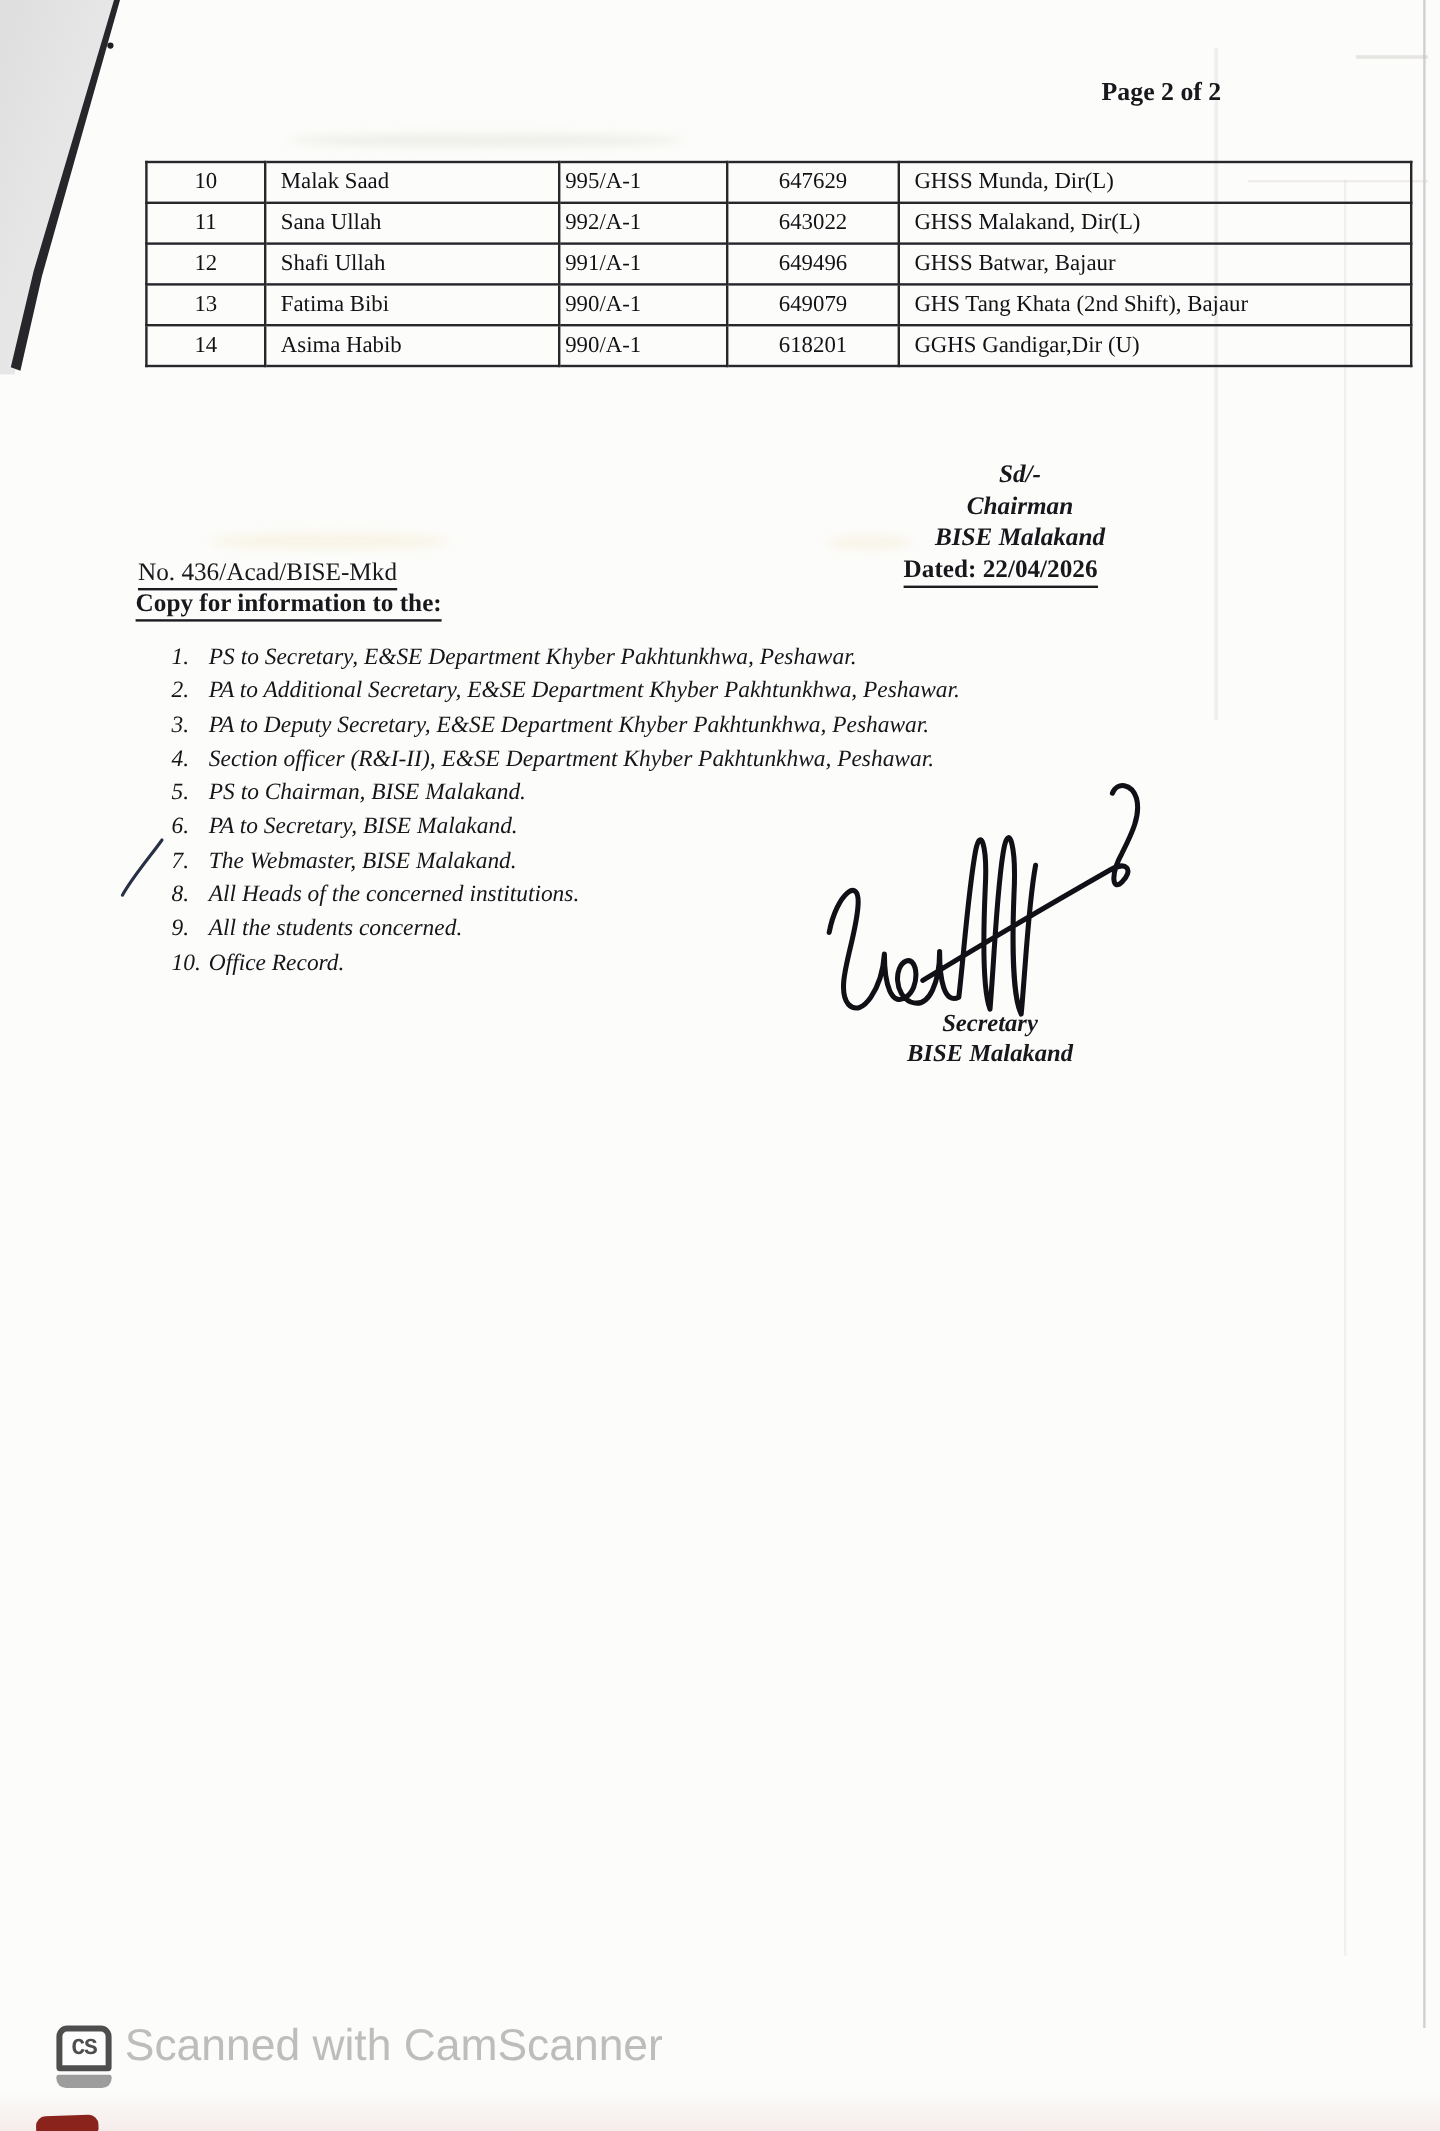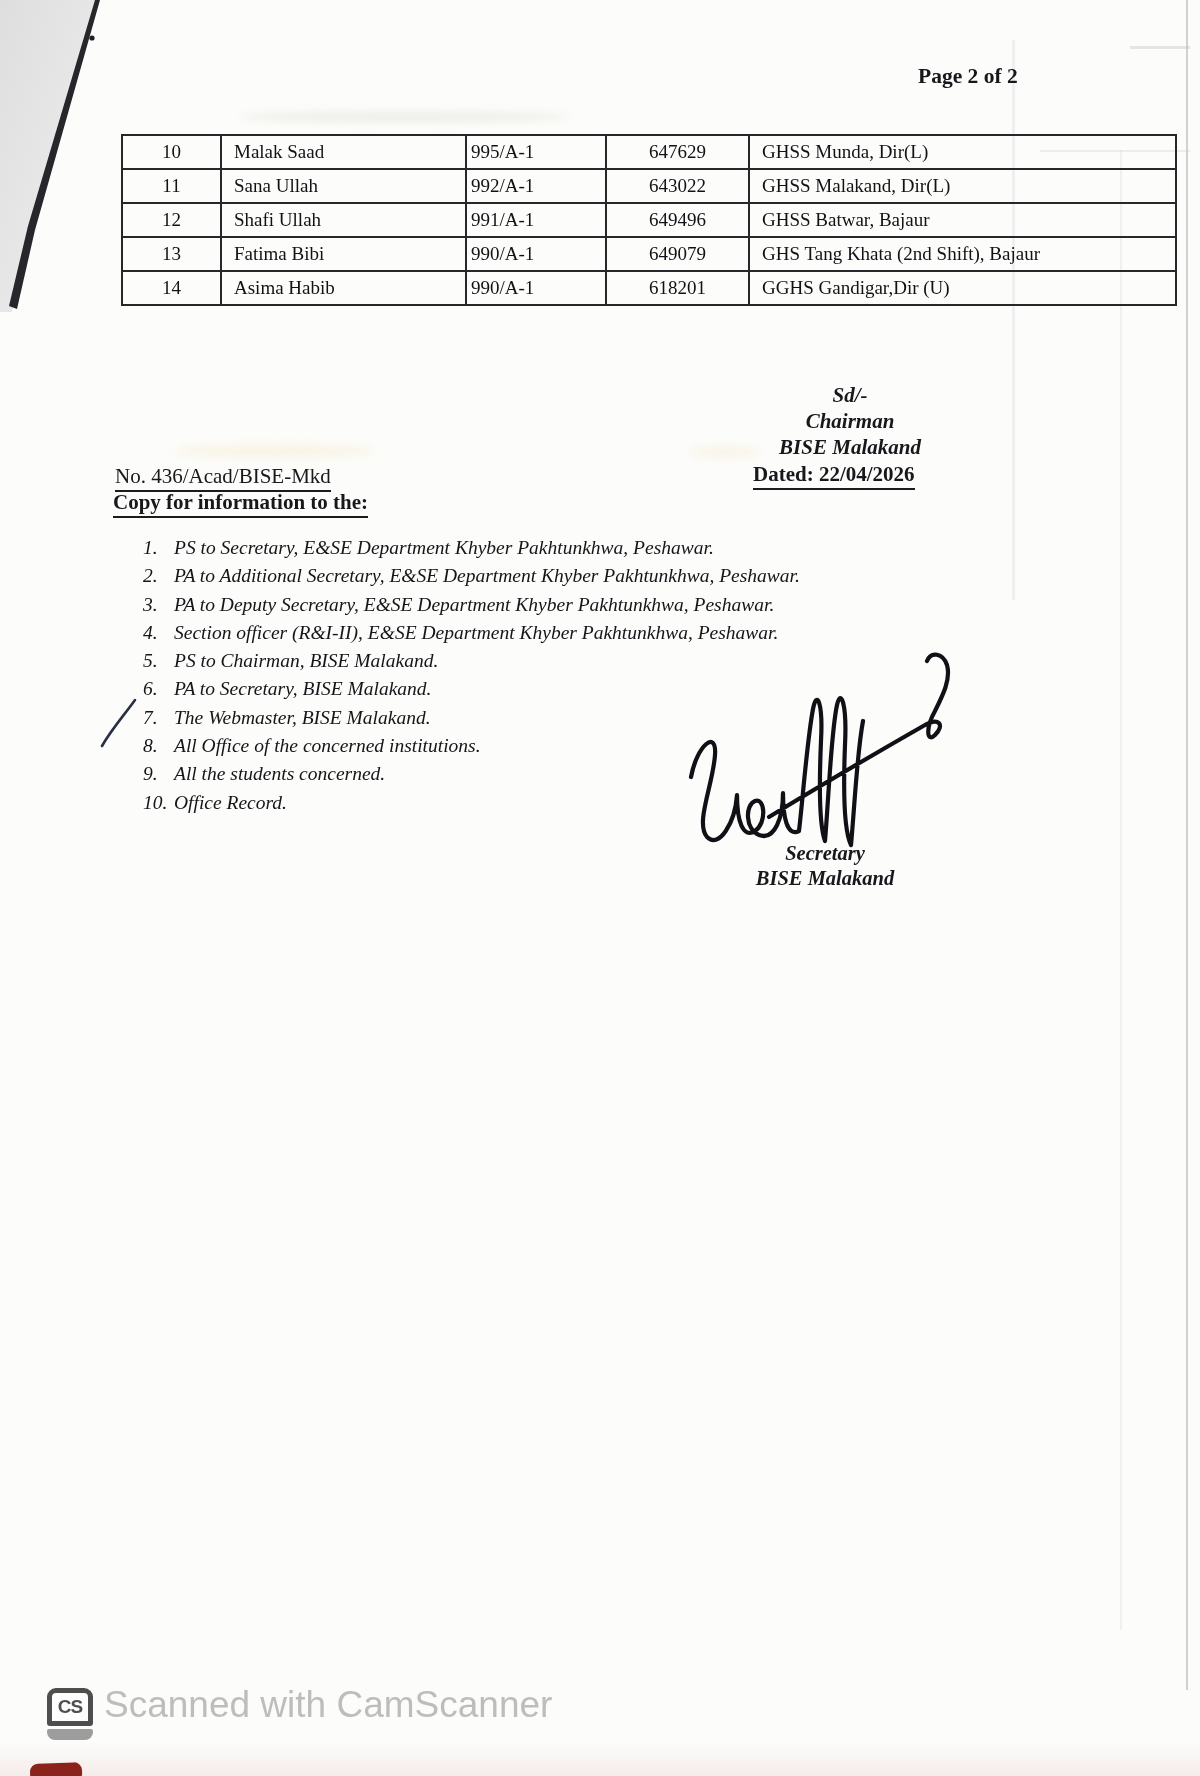--- a/index.html
+++ b/index.html
@@ -41,21 +41,21 @@
   .recipient .num{display:inline-block;width:31px;}
   
   .sig-svg{position:absolute;left:635px;top:645px;}
   .penmark-svg{position:absolute;left:98px;top:696px;}
   .sig-block{position:absolute;left:725px;top:841px;width:200px;text-align:center;
     font-weight:bold;font-style:italic;font-size:20.5px;line-height:25px;}
   
   .cs-icon{position:absolute;left:47px;top:1688px;width:46px;height:52px;}
   .cs-top{box-sizing:border-box;height:38px;border:5px solid #4e4e4e;border-radius:9px 9px 3px 3px;
     background:#fdfdfd;display:flex;align-items:center;justify-content:center;
-    font-family:Liberation Sans, sans-serif;font-weight:bold;font-size:19px;color:#4e4e4e;letter-spacing:-1px;}
+    font-family:Liberation Mono, monospace;font-weight:bold;font-size:19px;color:#4e4e4e;letter-spacing:-1px;}
   .cs-bottom{margin-top:3px;height:11px;background:#9d9d9d;border-radius:2px 2px 8px 8px;}
   .scan-text{position:absolute;left:104px;top:1684px;font-family:"Liberation Sans",sans-serif;
     font-size:37px;color:#bdbdbd;}
 </style>
 </head>
 <body>
 
 <div class="page">
 
   <svg class="fold-svg" width="130" height="320" viewBox="0 0 130 320" aria-hidden="true">
@@ -139,21 +139,21 @@
   </div>
 
   <div class="recipients">
     <div class="recipient"><span class="num">1.</span><span>PS to Secretary, E&amp;SE Department Khyber Pakhtunkhwa, Peshawar.</span></div>
     <div class="recipient"><span class="num">2.</span><span>PA to Additional Secretary, E&amp;SE Department Khyber Pakhtunkhwa, Peshawar.</span></div>
     <div class="recipient"><span class="num">3.</span><span>PA to Deputy Secretary, E&amp;SE Department Khyber Pakhtunkhwa, Peshawar.</span></div>
     <div class="recipient"><span class="num">4.</span><span>Section officer (R&amp;I-II), E&amp;SE Department Khyber Pakhtunkhwa, Peshawar.</span></div>
     <div class="recipient"><span class="num">5.</span><span>PS to Chairman, BISE Malakand.</span></div>
     <div class="recipient"><span class="num">6.</span><span>PA to Secretary, BISE Malakand.</span></div>
     <div class="recipient"><span class="num">7.</span><span>The Webmaster, BISE Malakand.</span></div>
-    <div class="recipient"><span class="num">8.</span><span>All Office of the concerned institutions.</span></div>
+    <div class="recipient"><span class="num">8.</span><span>All Heads of the concerned institutions.</span></div>
     <div class="recipient"><span class="num">9.</span><span>All the students concerned.</span></div>
     <div class="recipient"><span class="num">10.</span><span>Office Record.</span></div>
   </div>
 
   <svg class="penmark-svg" width="42" height="54" viewBox="0 0 42 54" aria-hidden="true">
     <path d="M37,4 C27,18 13,34 4,50" stroke="#283046" stroke-width="2.6" fill="none" stroke-linecap="round"></path>
   </svg>
 
   <svg class="sig-svg" width="340" height="220" viewBox="0 0 340 220" aria-hidden="true">
     <path d="M56,132 C62,100 82,84 80,110 C78,140 60,178 72,192 C84,204 100,178 102,150

